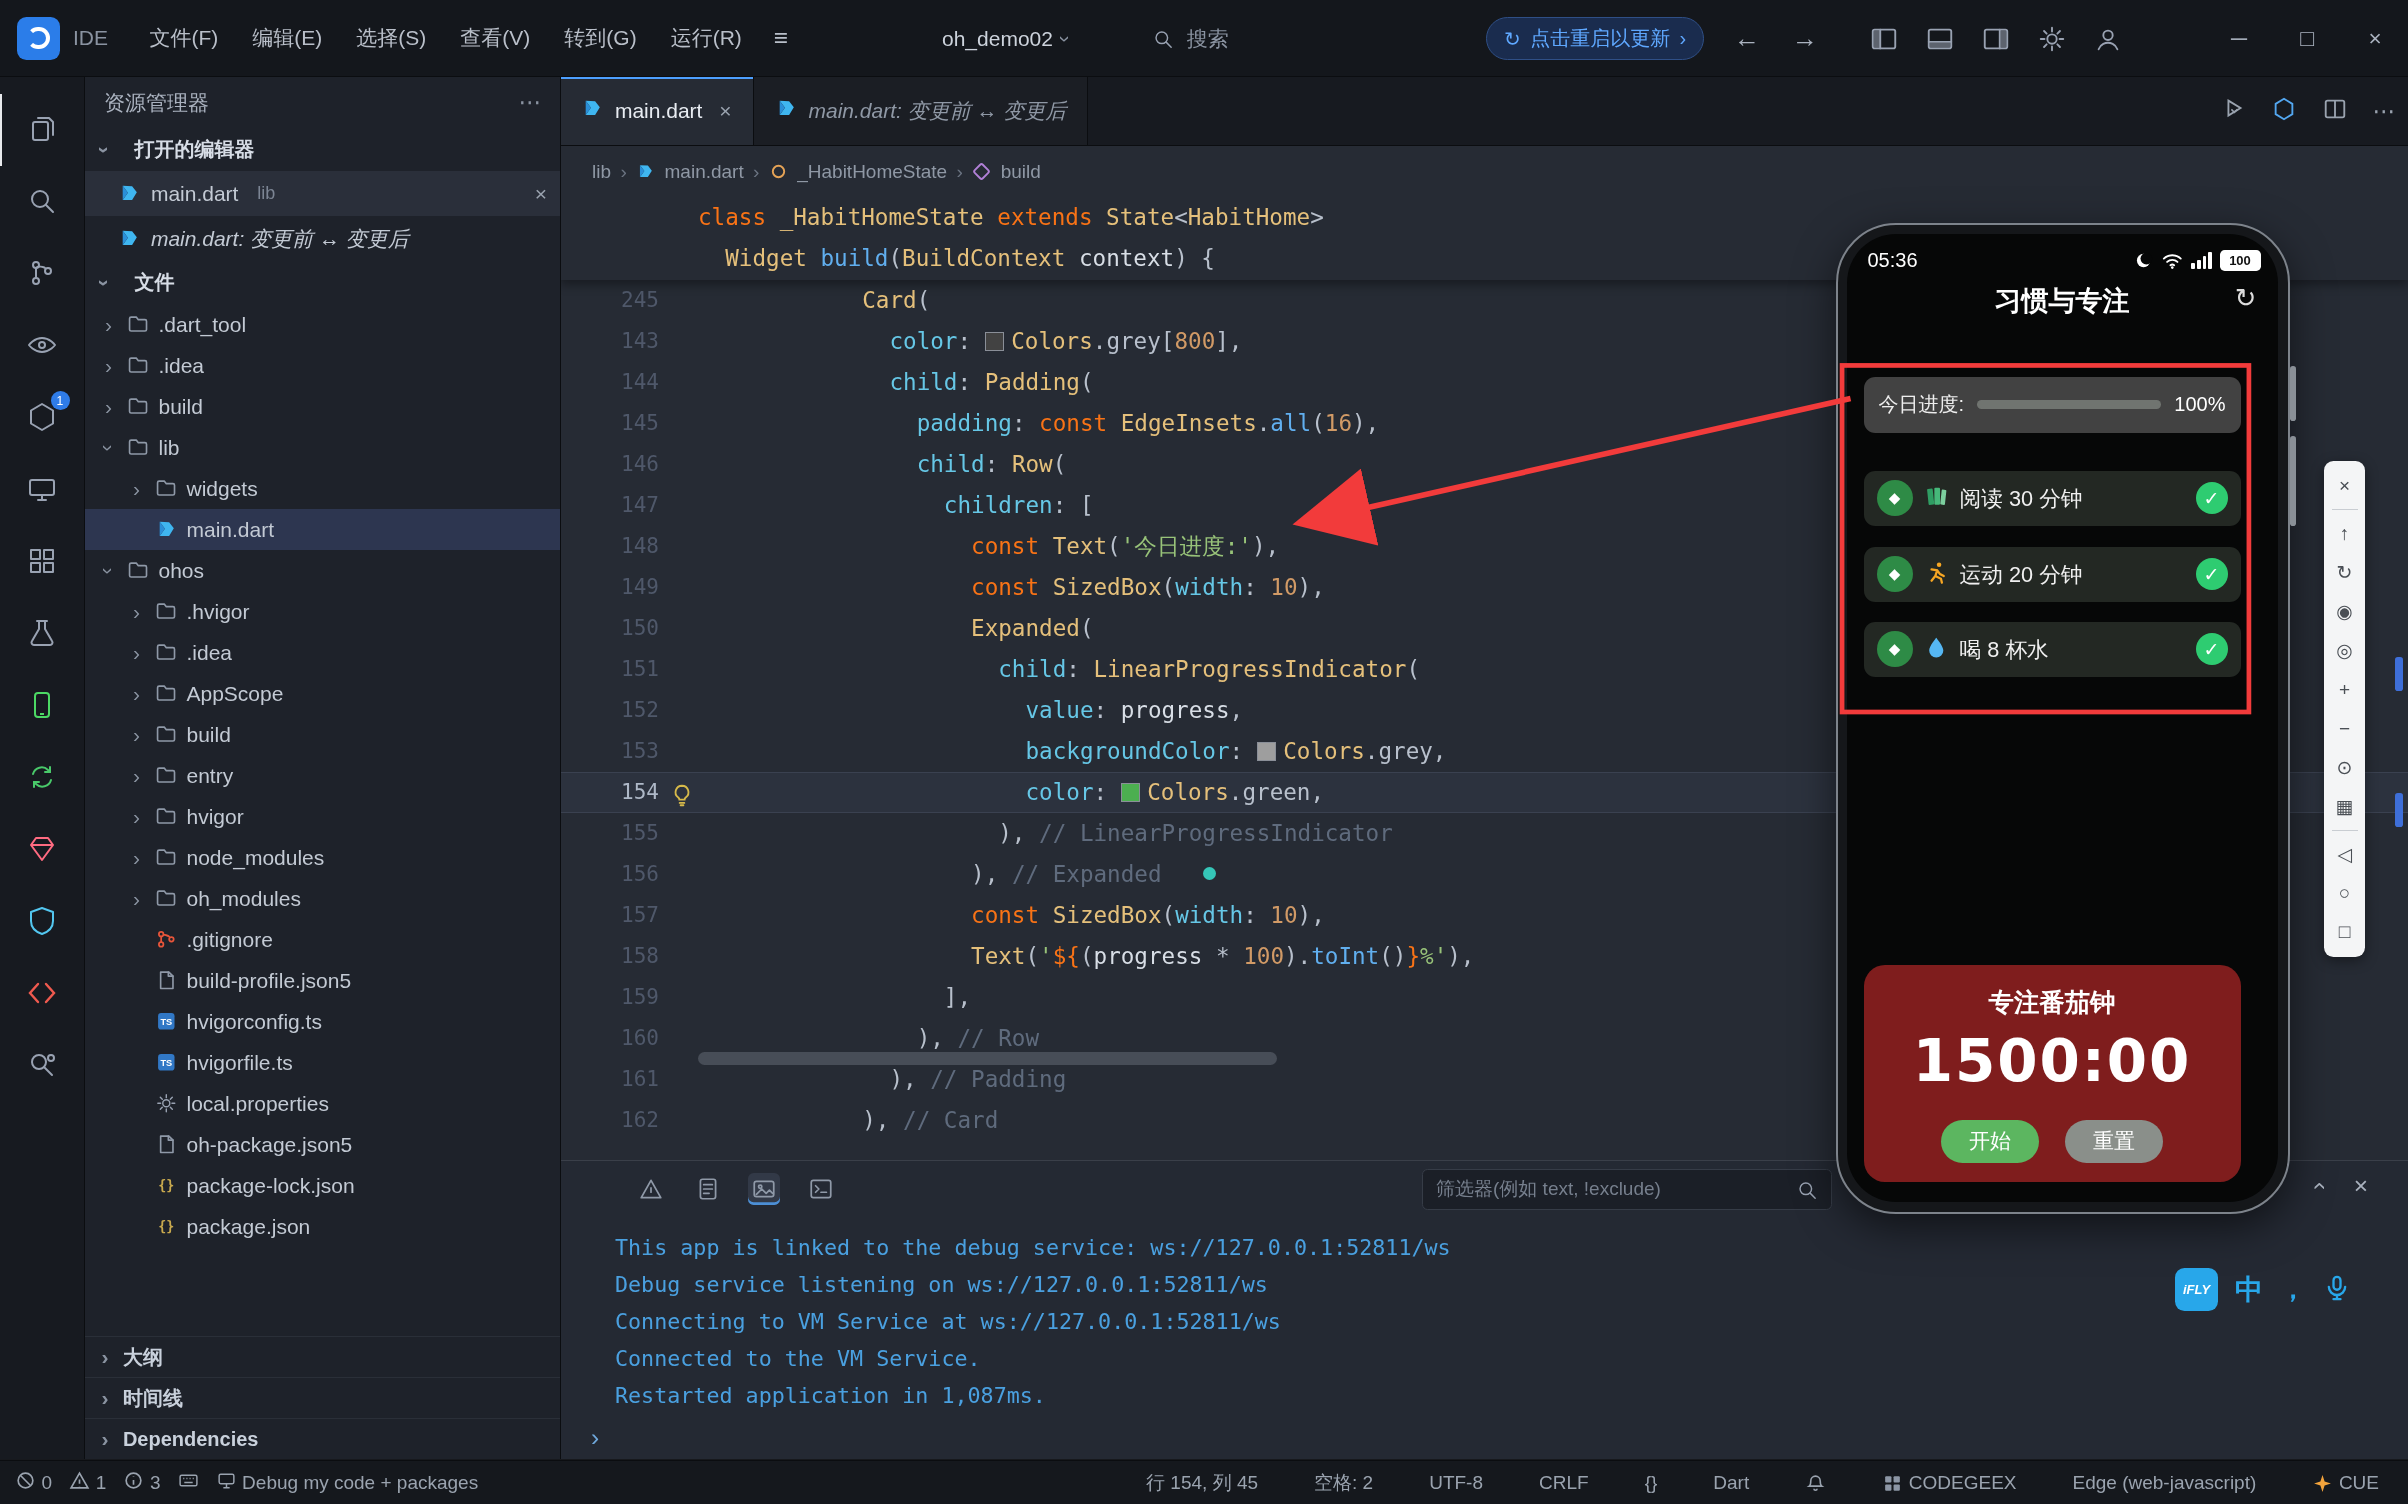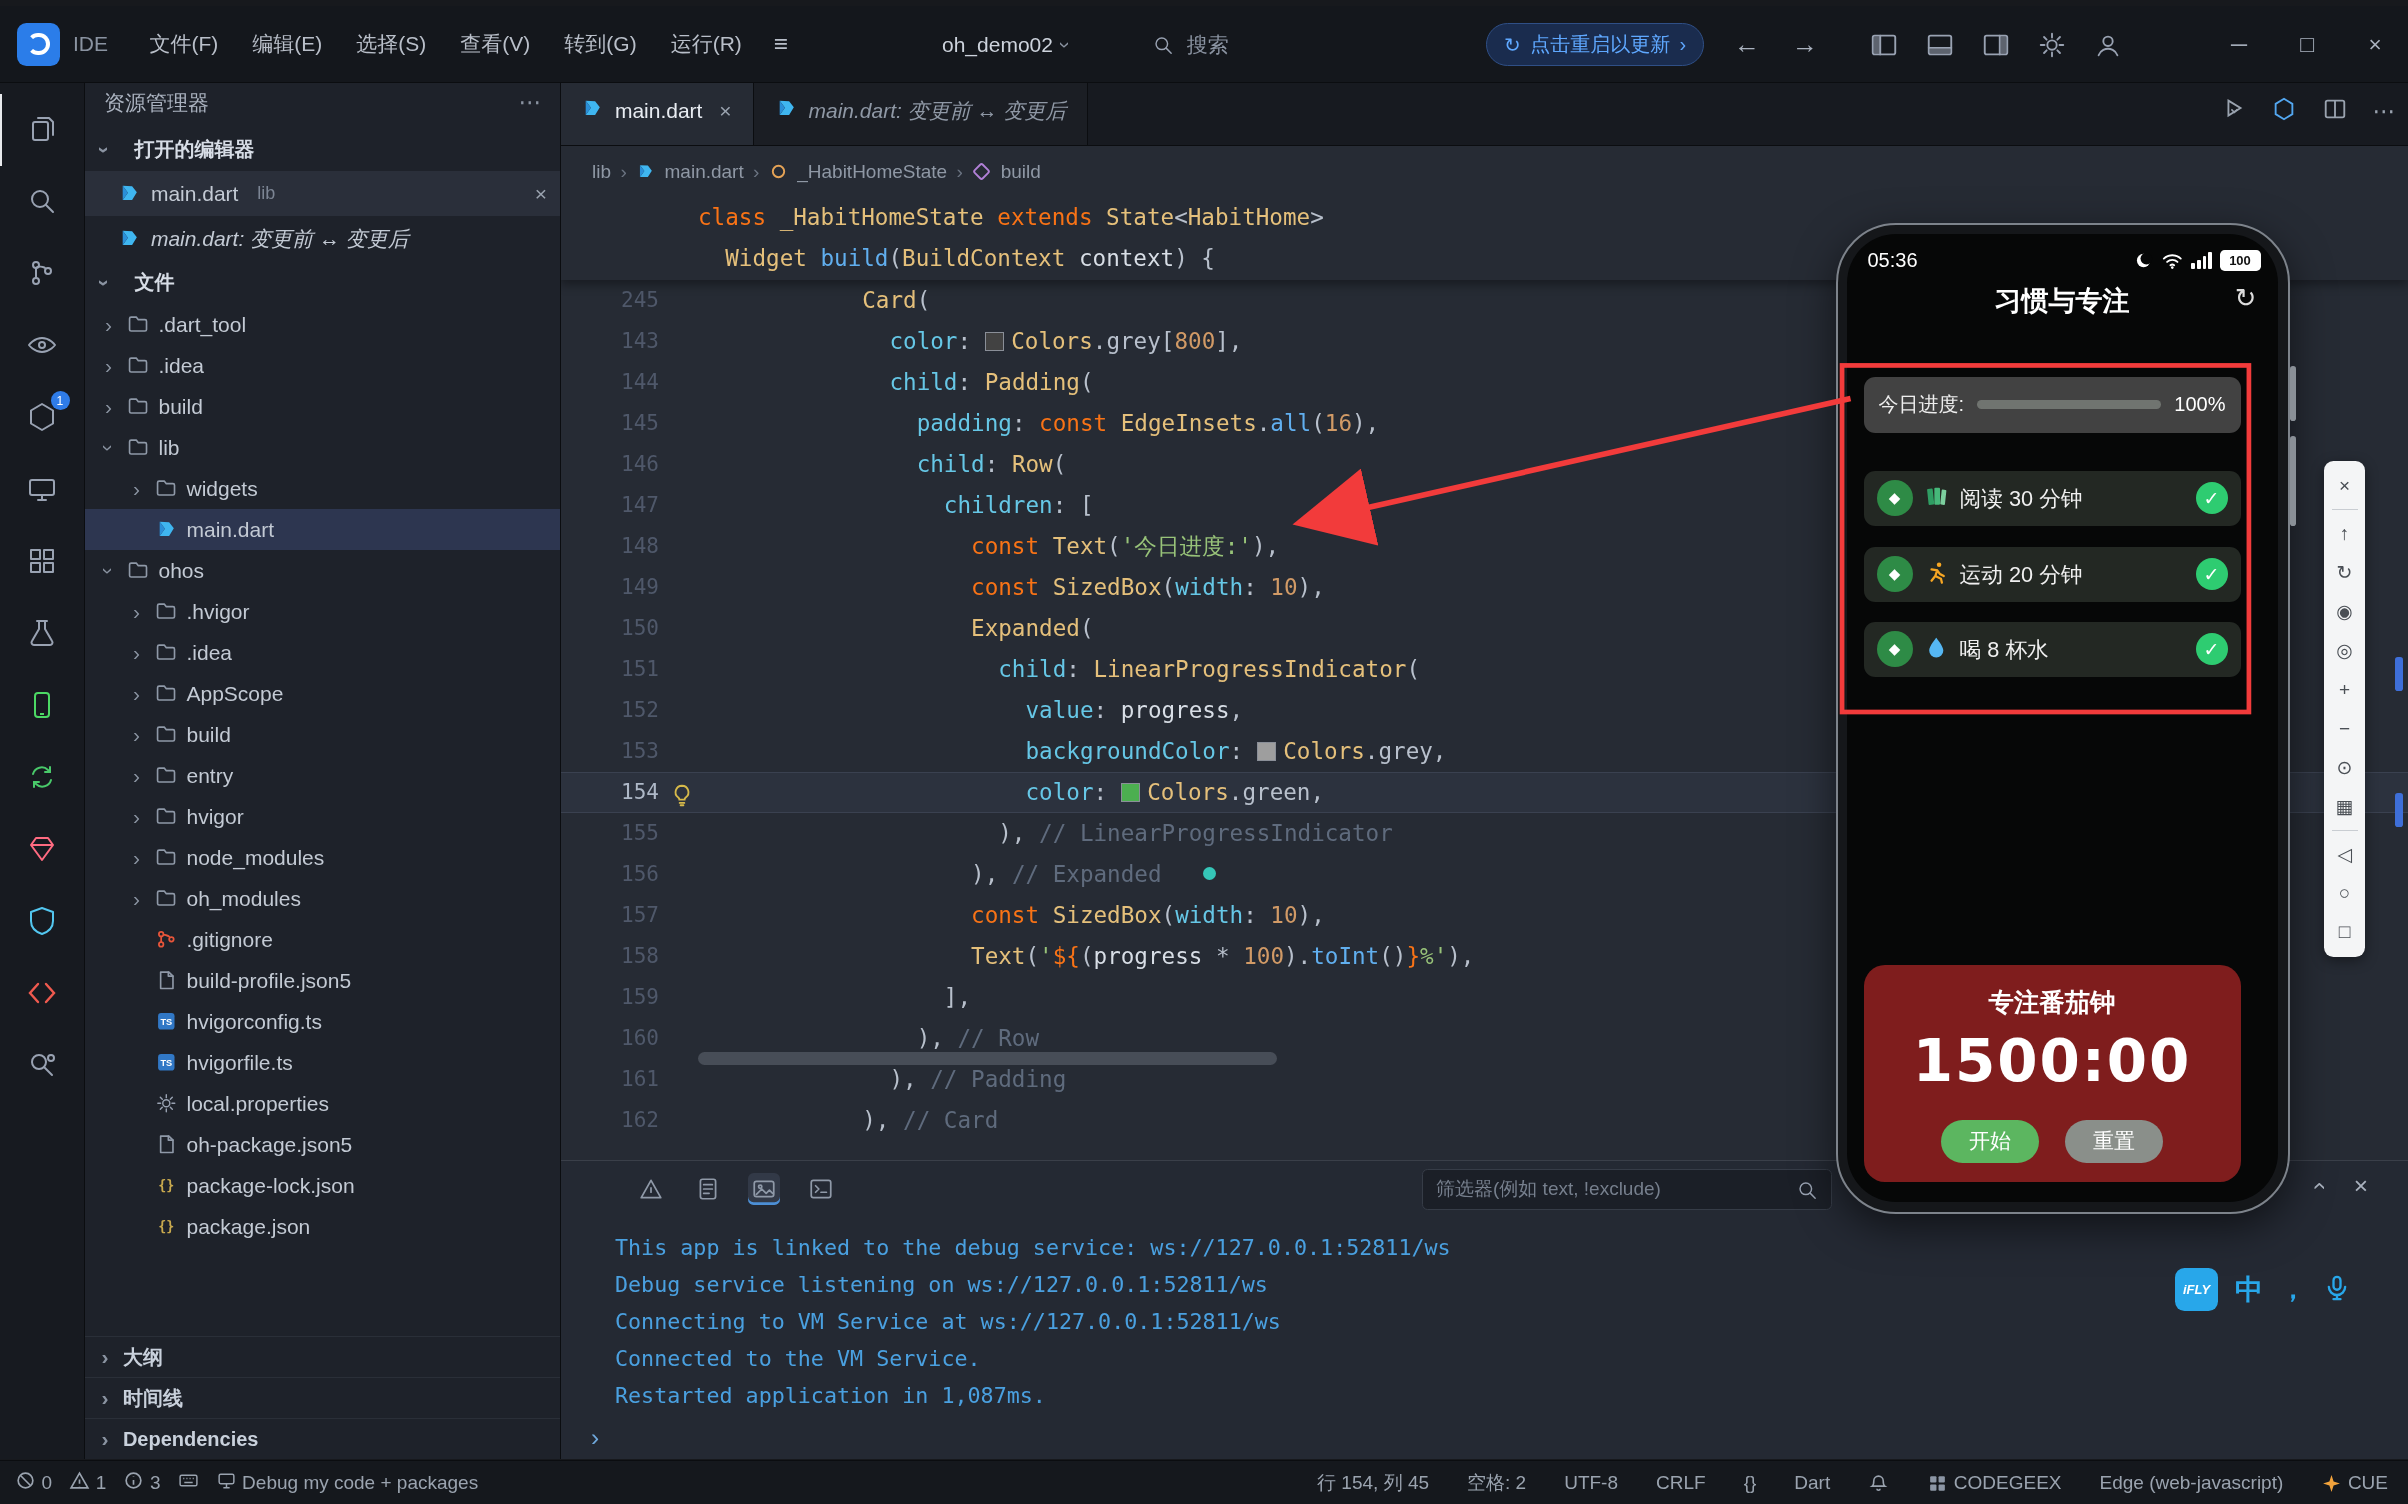--- a/index.html
+++ b/index.html
@@ -1,21 +1,21 @@
 <!DOCTYPE html>
 <html style="font-size:15px"><head>
 <meta charset="utf-8">
 <style>
   * { margin:0; padding:0; box-sizing:border-box; }
   html,body { width:2409px; height:1505px; }
   body { position:relative; background:#17191d; overflow:hidden;
          font-family:"Liberation Sans","DejaVu Sans",sans-serif; color:#c3cad4; }
 
   
-  #titlebar { position:absolute; left:0; top:6px; width:2409px; height:77px; background:#14171c;
+  #titlebar { position:absolute; left:0; top:0; width:2409px; height:77px; background:#14171c;
               display:flex; align-items:center; border-bottom:0.9px solid #0b0d10; z-index:10; }
   #logo { width:43px; height:43px; border-radius:9.4px; background:#2b7de9; margin:0 13px 0 17px;
           display:flex; align-items:center; justify-content:center; }
   #logo .ring { width:22.6px; height:22.6px; border:4.7px solid #fff; border-radius:50%; border-left-color:transparent; }
   #logo-text { font-size:21px; color:#8a93a1; margin-right:24.5px; }
   .menu-item { font-size:21px; color:#b9bfc9; padding:9.4px 17px; border-radius:7.5px; cursor:default; }
   #hamburger { font-size:24.5px; color:#b9bfc9; padding:7.5px 15px; }
   #project-sel { position:absolute; left:942px; top:0; height:77px; display:flex; align-items:center; gap:9.4px;
                  font-size:21px; color:#cdd3dc; }
   #title-search { position:absolute; left:1151px; top:0; height:78px; display:flex; align-items:center; gap:11.3px;
@@ -119,21 +119,21 @@
                  font-size:21.7px; line-height:37px; color:#4aa0e0; }
   #console-prompt { position:absolute; left:31px; bottom:7.5px; color:#6fa8dc; font-size:24.5px; }
 
   
   #statusbar { position:absolute; left:0; top:1460px; width:2409px; height:45px; background:#15181d;
                border-top:0.9px solid #0b0d10; display:flex; align-items:center; font-size:19px; color:#9aa3af;
                padding:0 15px; z-index:20; }
   .sb-item { display:flex; align-items:center; gap:5.6px; margin-right:17px; }
   .sb-item svg { width:21px; height:21px; }
   #sb-right { margin-left:auto; display:flex; align-items:center; gap:26px; }
-  #sb-right .sb-item { margin:6px; }
+  #sb-right .sb-item { margin:15px; }
 
   
   #phone { position:absolute; left:1836px; top:223px; width:454px; height:991px; background:#15171a;
            border:2.8px solid #7d838b; border-radius:60px; z-index:40; box-shadow:0 13px 41px rgba(0,0,0,.55); }
   .ph-btn { position:absolute; right:-7.5px; width:5.6px; background:#8a9097; border-radius:2.8px; }
   #ph-btn1 { top:141px; height:55px; } #ph-btn2 { top:211px; height:90px; }
   #ph-screen { position:absolute; left:8.5px; top:8.5px; width:431px; height:968px; background:#060707;
                border-radius:49px; overflow:hidden; }
   #ph-status { position:absolute; left:21px; right:17px; top:13px; height:28px; display:flex; align-items:center;
                color:#fff; font-size:20px; }

